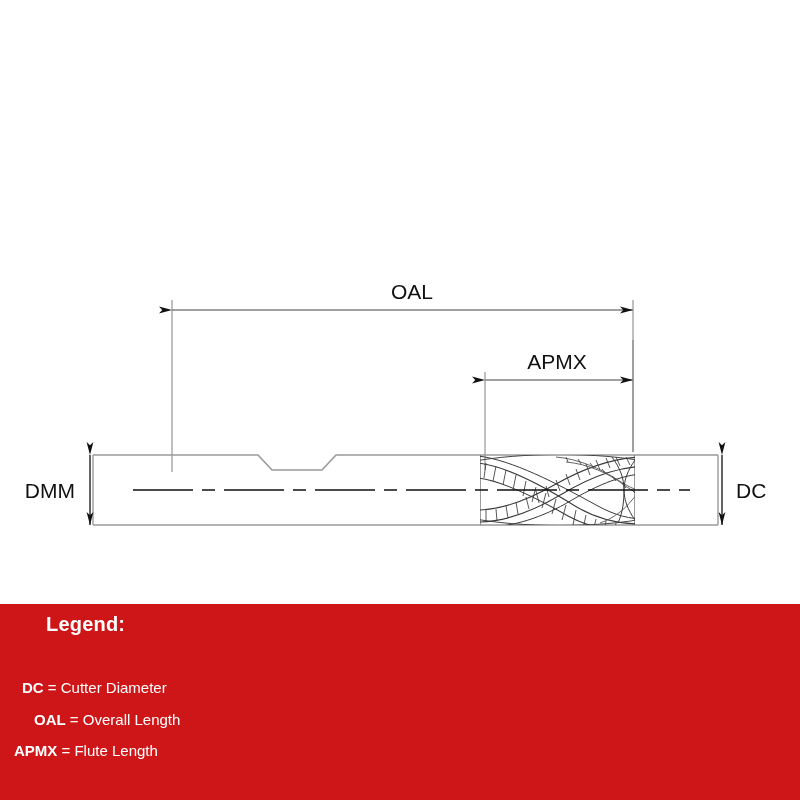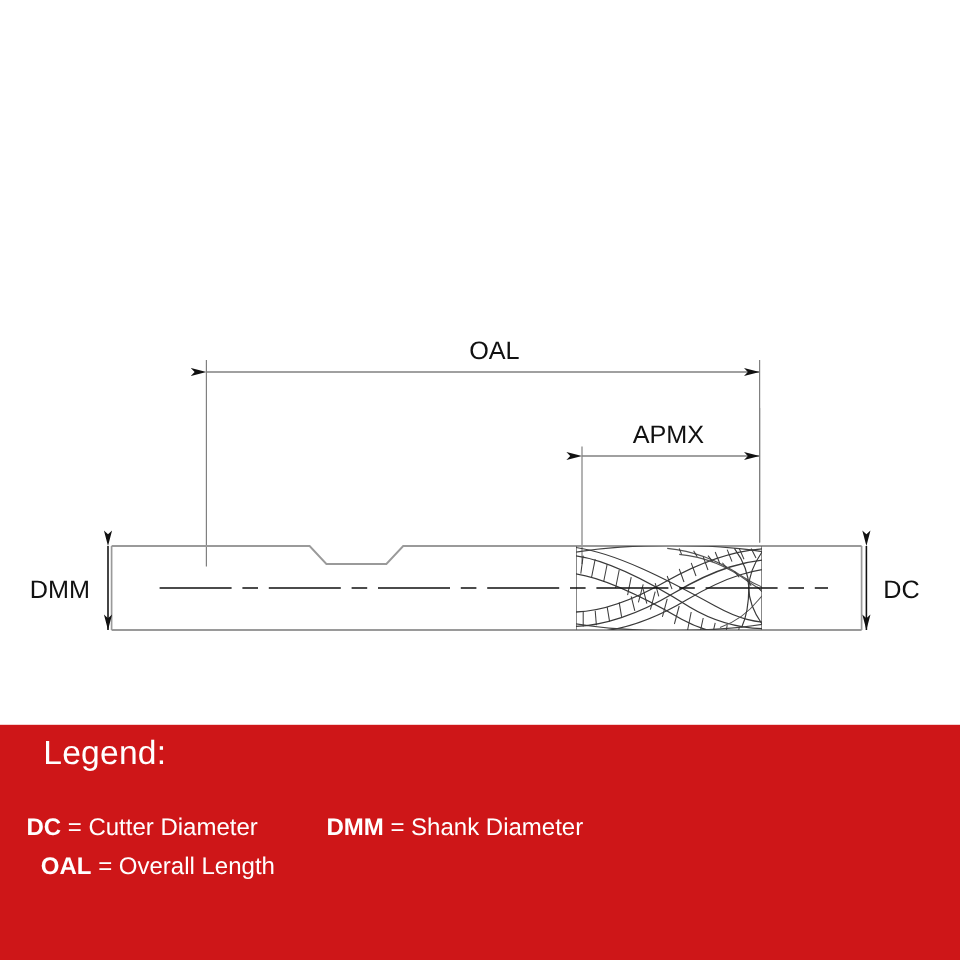--- a/index.html
+++ b/index.html
@@ -17,27 +17,27 @@
   #drawing svg{display:block;}
 
   
   #legend-banner{
     position:absolute;left:0;top:604px;width:800px;height:196px;
     background:#ce1618;
     color:#ffffff;
     box-sizing:border-box;
   }
   #legend-title{
-    position:absolute;left:36px;top:10px;
-    font-size:28px;font-weight:normal;letter-spacing:0.2px;
+    position:absolute;left:46px;top:10px;
+    font-size:20px;font-weight:bold;letter-spacing:0.2px;
     line-height:1;
   }
   .legend-row{
     position:absolute;
-    font-size:20px;font-weight:400;line-height:1;
+    font-size:15px;font-weight:400;line-height:1;
     white-space:nowrap;
   }
   .legend-row .abbr{font-weight:bold;}
   #legend-row-1{left:22px;top:76px;}
   #legend-row-1b{left:272px;top:76px;}
   #legend-row-2{left:14px;top:108px;margin-left:20px;}
   #legend-row-3{left:14px;top:139px;}
 
   
 </style>
@@ -172,24 +172,24 @@
   </div>
 
   <div id="legend-banner">
 
     <div id="legend-title">Legend:</div>
 
     <div class="legend-row" id="legend-row-1">
       <span class="abbr">DC</span><span> = </span><span>Cutter Diameter</span>
     </div>
 
-    <div class="legend-row" id="legend-row-1b">
-      <span class="abbr">DMM</span><span> = </span><span>Shank Diameter</span>
-    </div>
 
     <div class="legend-row" id="legend-row-2">
       <span class="abbr">OAL</span><span> = </span><span>Overall Length</span>
     </div>
 
+    <div class="legend-row" id="legend-row-3">
+      <span class="abbr">APMX</span><span> = </span><span>Flute Length</span>
+    </div>
 
   </div>
 
 </div>
 
 </body></html>

